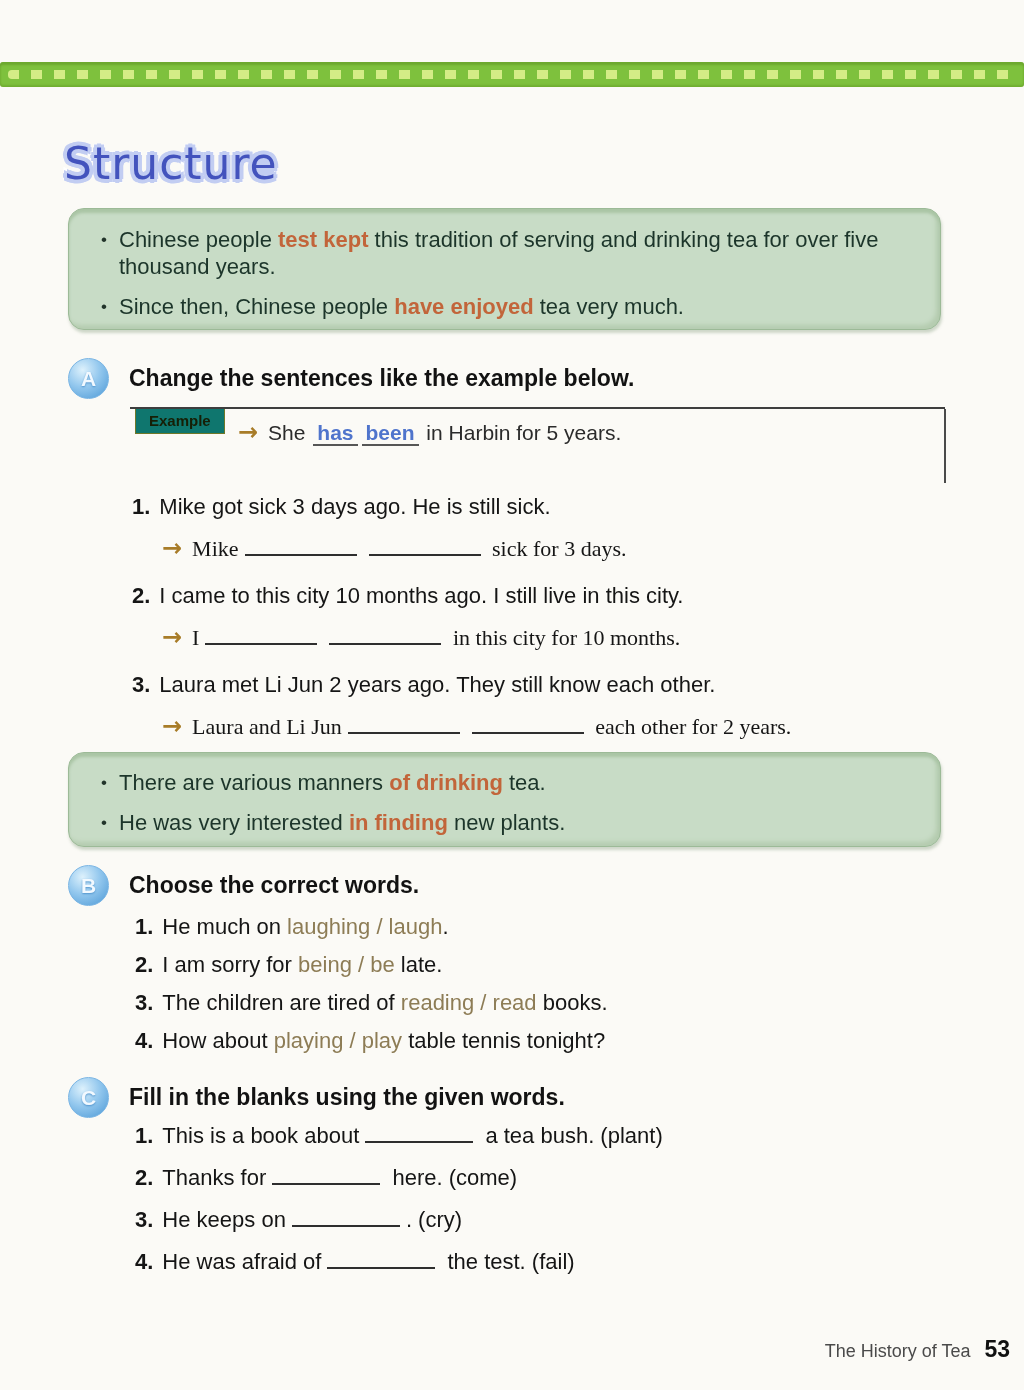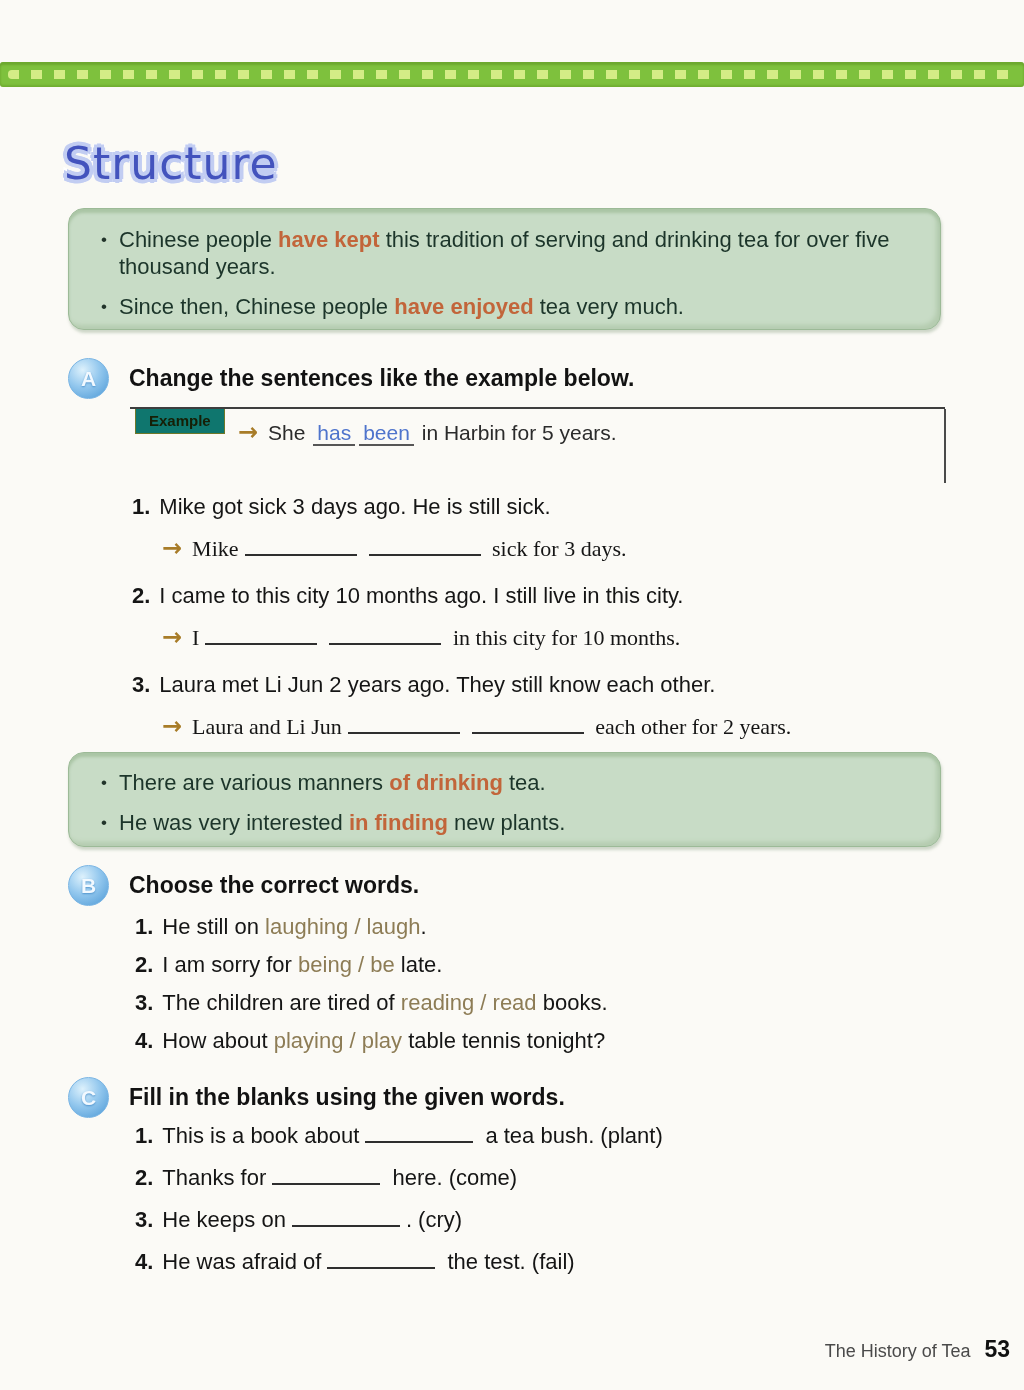--- a/index.html
+++ b/index.html
@@ -59,21 +59,21 @@
   
   .example{position:absolute;left:130px;top:407px;width:815px;border-top:2px solid #3e3e3e;}
   .example::after{content:"";position:absolute;right:-1px;top:0;height:74px;border-right:2px solid #4a4a4a;}
   .example-label{
     position:absolute;left:5px;top:0;padding:3px 13px 4px;
     background:#0f766e;border:1px solid #6f7829;border-top:none;
     font-size:15px;font-weight:bold;color:#161f06;
   }
   .example-line1{margin:20px 0 0 103px;font-size:21px;color:#2b2b2b;}
   .example-line2{margin:9px 0 0 108px;font-size:21px;color:#2b2b2b;}
-  .answer-word{color:#4f74cc;border-bottom:2px solid #565656;padding:0 4px;margin:0 2px;}
+  .answer-word{color:#4f74cc;border-bottom:2px solid #565656;padding:0 4px;margin:0 2px;font-weight:bold;}
 
   .arrow{color:#a87c28;font-weight:bold;font-size:24px;margin-right:10px;font-family:"DejaVu Sans",sans-serif;}
 
   
   .items-a{position:absolute;left:132px;top:494px;width:790px;}
   .item-a{margin-bottom:19px;}
   .item-sentence,.item-line{font-family:Liberation Sans, sans-serif;font-size:22px;color:#151515;line-height:26px;}
   .item-num{font-weight:bold;margin-right:9px;}
   .item-answer{margin:13px 0 0 30px;font-family:"Liberation Serif",serif;font-size:22px;color:#151515;line-height:30px;}
   .blank{display:inline-block;width:112px;height:18px;border-bottom:2px solid #2e2e2e;margin:0 6px;vertical-align:baseline;}
@@ -95,21 +95,21 @@
 
 <div class="page">
 
   <div class="ribbon"></div>
 
   <div class="title">Structure</div>
 
   <div class="note-box first">
     <div class="note-row">
       <span class="note-dot">•</span>
-      <span class="note-text"><span>Chinese people </span><span class="hl">have kept</span><span> this tradition of serving and drinking tea for over five thousand years.</span></span>
+      <span class="note-text"><span>Chinese people </span><span class="hl">test kept</span><span> this tradition of serving and drinking tea for over five thousand years.</span></span>
     </div>
     <div class="note-row">
       <span class="note-dot">•</span>
       <span class="note-text"><span>Since then, Chinese people </span><span class="hl">have enjoyed</span><span> tea very much.</span></span>
     </div>
   </div>
 
   <div class="sec-header" style="top:358px;">
     <div class="circle">A</div>
     <div class="sec-title">Change the sentences like the example below.</div>
@@ -147,21 +147,21 @@
       <span class="note-text"><span>He was very interested </span><span class="hl">in finding</span><span> new plants.</span></span>
     </div>
   </div>
 
   <div class="sec-header" style="top:865px;">
     <div class="circle">B</div>
     <div class="sec-title">Choose the correct words.</div>
   </div>
 
   <div class="items-b">
-    <div class="item-b item-line"><span class="item-num">1.</span><span>He still on </span><span class="choice">laughing / laugh</span><span>.</span></div>
+    <div class="item-b item-line"><span class="item-num">1.</span><span>He much on </span><span class="choice">laughing / laugh</span><span>.</span></div>
     <div class="item-b item-line"><span class="item-num">2.</span><span>I am sorry for </span><span class="choice">being / be</span><span> late.</span></div>
     <div class="item-b item-line"><span class="item-num">3.</span><span>The children are tired of </span><span class="choice">reading / read</span><span> books.</span></div>
     <div class="item-b item-line"><span class="item-num">4.</span><span>How about </span><span class="choice">playing / play</span><span> table tennis tonight?</span></div>
   </div>
 
   <div class="sec-header" style="top:1077px;">
     <div class="circle">C</div>
     <div class="sec-title">Fill in the blanks using the given words.</div>
   </div>
 

